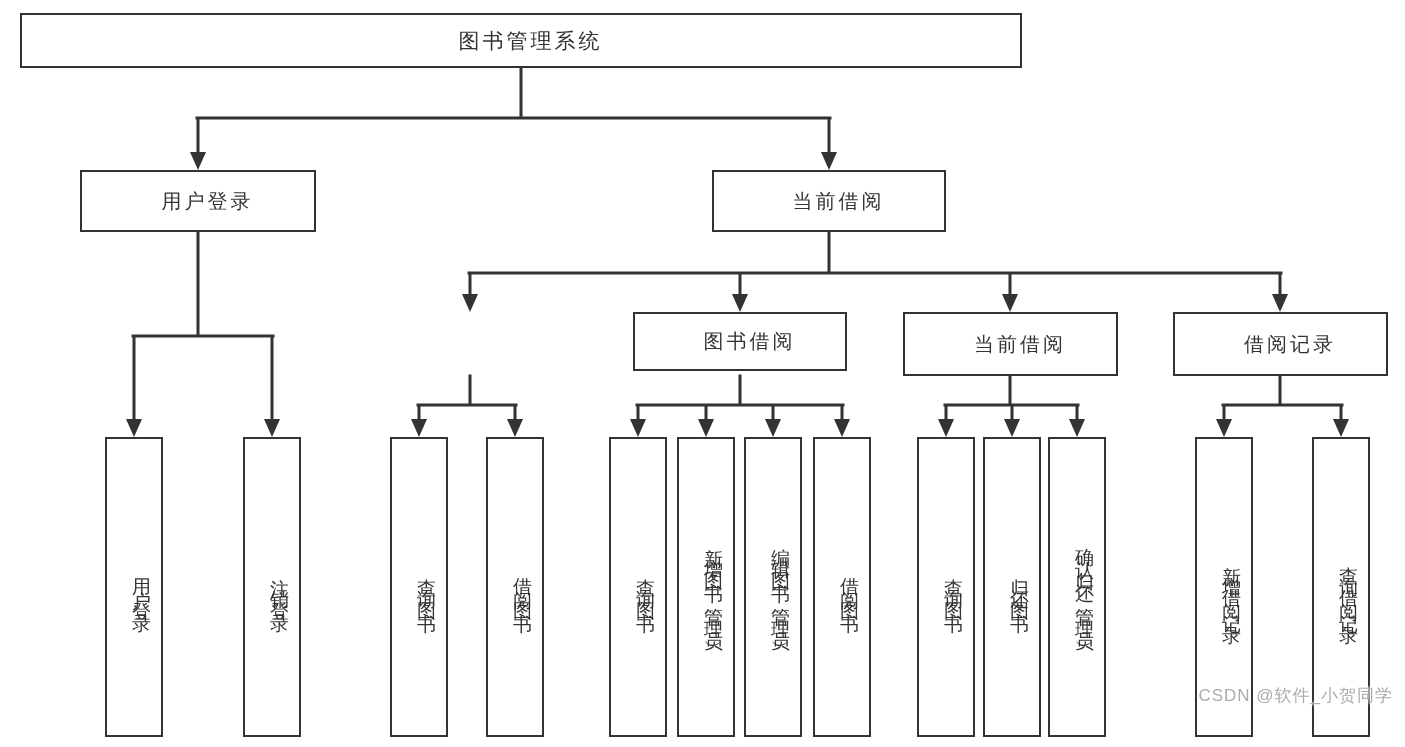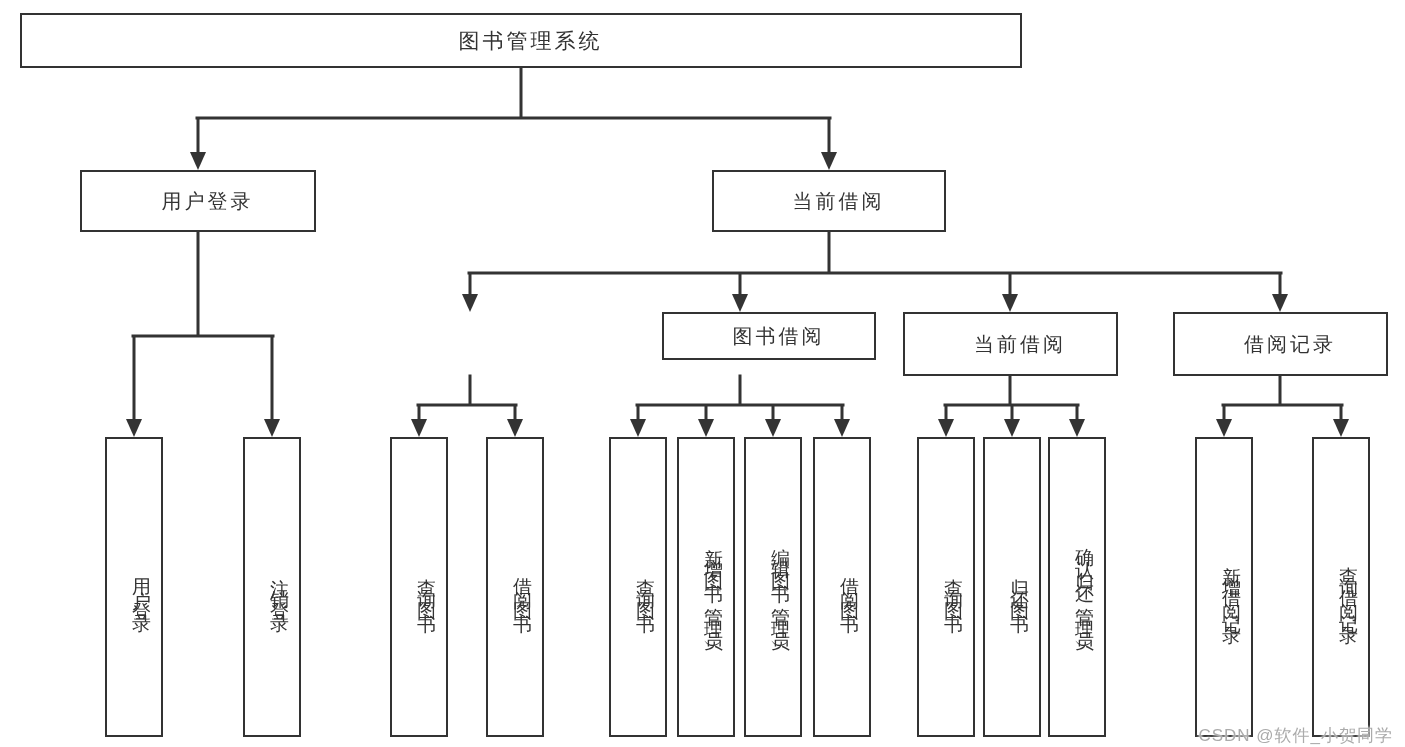--- a/index.html
+++ b/index.html
@@ -45,21 +45,21 @@
   .node.v {
     writing-mode: vertical-rl;
     text-orientation: mixed;
     font-size: 19px;
     line-height: 1;
     letter-spacing: 12px;
     white-space: nowrap;
   }
   .watermark {
     position: absolute;
-    top: 724px;
+    top: 684px;
     right: 12px;
     z-index: 2;
     font-size: 17px;
     color: #ababab;
     letter-spacing: 1px;
     text-shadow: 0 0 3px #ffffff, 0 0 3px #ffffff;
     white-space: nowrap;
   }
 </style>
 </head>
@@ -105,21 +105,21 @@
       <polygon points="1216,419 1232,419 1224,437"></polygon>
       <polygon points="1333,419 1349,419 1341,437"></polygon>
     </g>
   </svg>
 
   <div class="node h root" style="left:20px; top:13px; width:1002px; height:55px;">图书管理系统</div>
 
   <div class="node h" style="left:80px; top:170px; width:236px; height:62px;">用户登录</div>
   <div class="node h" style="left:712px; top:170px; width:234px; height:62px;">当前借阅</div>
 
-  <div class="node h" style="left:633px; top:312px; width:214px; height:48px;margin-left:29px;">图书借阅</div>
+  <div class="node h" style="left:633px; top:312px; width:214px; height:59px;">图书借阅</div>
   <div class="node h" style="left:1173px; top:312px; width:215px; height:64px;">借阅记录</div>
   <div class="node h" style="left:903px; top:312px; width:215px; height:64px;">当前借阅</div>
 
   <div class="node v" style="left:105px; top:437px; width:58px; height:300px;">用户登录</div>
   <div class="node v" style="left:243px; top:437px; width:58px; height:300px;">注销登录</div>
 
   <div class="node v" style="left:390px; top:437px; width:58px; height:300px;">查询图书</div>
   <div class="node v" style="left:486px; top:437px; width:58px; height:300px;">借阅图书</div>
 
   <div class="node v" style="left:609px; top:437px; width:58px; height:300px;">查询图书</div>

